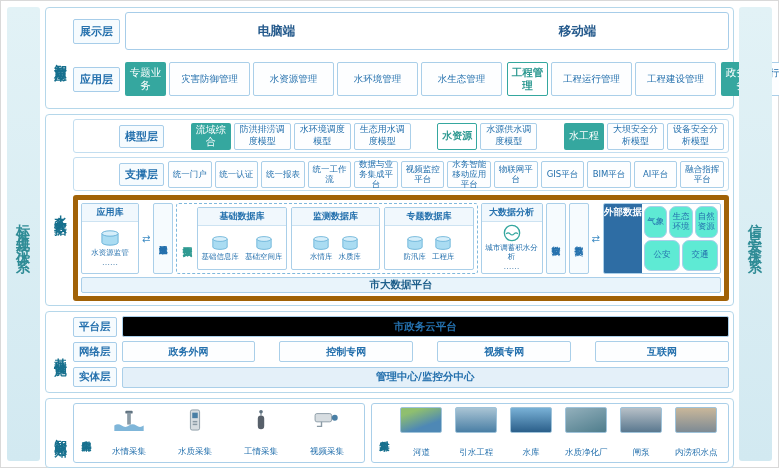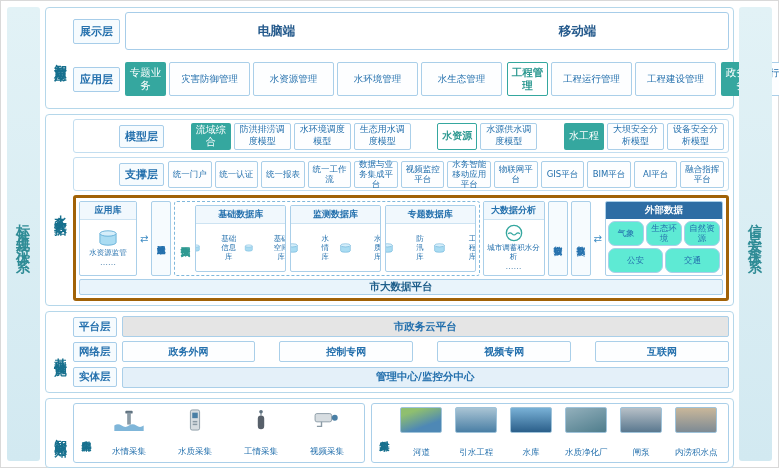--- a/index.html
+++ b/index.html
@@ -37,54 +37,54 @@
 
   
   .subrow { border:1px solid #c3def0; border-radius:3px; padding:2px 4px; display:flex; align-items:center; gap:4px; height:34px; }
   .subrow .layer-tag { padding:3px 5px;margin-left:41px; }
   .m-item { width:57px; height:27px; font-size:9px; }
   .m-head { width:40px; height:27px; font-size:10px; }
   .support-items { flex:1; display:flex; gap:3px; }
   .s-item { flex:1; height:27px; border:1px solid #aacfe9; color:#2470ad; background:#fdfeff; font-size:8.5px; line-height:1.2;
             display:flex; align-items:center; justify-content:center; text-align:center; padding:1px; border-radius:2px; }
 
-  .data-panel { flex:1; border:3px solid #a16207; border-radius:3px; padding:3px; display:flex; flex-direction:column; gap:3px; min-height:0; }
+  .data-panel { flex:1; border:5px solid #a16207; border-radius:3px; padding:3px; display:flex; flex-direction:column; gap:3px; min-height:0; }
   .data-row { flex:1; display:flex; gap:3px; align-items:stretch; min-height:0; }
   .dbox { border:1px solid #aacfe9; border-radius:2px; background:#fff; display:flex; flex-direction:column; overflow:hidden; }
   .dbox-head { color:#2470ad; font-weight:bold; font-size:9px; text-align:center; padding:2px 1px; background:#f1f8fd; border-bottom:1px solid #cde3f2; }
   .dbox-body { flex:1; display:flex; flex-direction:column; align-items:center; justify-content:center; gap:1px; padding:1px; }
   .appdb { width:58px; flex:0 0 58px; }
   .tinytxt { font-size:7.5px; color:#2470ad; text-align:center; line-height:1.2; }
   .dots { font-size:8px; color:#5c8db5; }
   .arrow { align-self:center; color:#3f8cc4; font-size:10px; flex:0 0 auto; }
   .vcol { flex:0 0 20px; width:20px; border:1px solid #aacfe9; border-radius:2px; background:#f6fbfe; color:#2470ad;
           writing-mode:vertical-rl; text-orientation:upright; display:flex; align-items:center; justify-content:center;
           font-size:9px; line-height:1; padding:2px 0; text-align:center; }
   .vcol.clean { font-size:8.5px; }
   .lake { flex:1; min-width:0; border:1.5px dashed #7fb8dc; border-radius:3px; display:flex; gap:4px; padding:3px; }
   .lake-label { flex:0 0 13px; writing-mode:vertical-rl; text-orientation:upright; color:#2f9a92; font-weight:bold;
                 font-size:9.5px; display:flex; align-items:center; justify-content:center; }
   .lake-db { flex:1; min-width:0; }
   .cyl-row { display:flex; gap:6px; align-items:flex-end; justify-content:center; }
-  .cyl-item { display:flex; flex-direction:row; align-items:center; gap:19px; }
+  .cyl-item { display:flex; flex-direction:column; align-items:center; gap:1px; }
   .analysis { width:62px; flex:0 0 62px; }
-  .external { width:118px; flex:0 0 118px; border:1px solid #aacfe9; border-radius:2px; display:flex; flex-direction:column; overflow:hidden; }
+  .external { width:118px; flex:0 0 118px; border:1px solid #aacfe9; border-radius:2px; display:flex; overflow:hidden; }
   .ext-head { background:#2e6da4; color:#fff; font-size:9.5px; font-weight:bold; text-align:center; padding:2px 0; }
   .ext-body { flex:1; display:flex; flex-direction:column; gap:2px; padding:2px; }
   .ext-r { display:flex; gap:2px; flex:1; }
   .ext-cell { flex:1; border:1px solid #aacfe9; border-radius:7px; color:#2470ad; font-size:8.5px; line-height:1.15;
               display:flex; align-items:center; justify-content:center; text-align:center; padding:1px; background:#5eead4; }
   .city-bar { height:16px; flex:0 0 16px; background:#e9f4fb; border:1px solid #aacfe9; border-radius:2px; color:#1f5f8b;
               font-weight:bold; font-size:10.5px; display:flex; align-items:center; justify-content:center; }
 
   
   .infra-row { display:flex; align-items:center; gap:5px; height:22px; }
   .infra-row .layer-tag { padding:2px 5px; font-size:10.5px; }
   .wide-bar { flex:1; height:21px; border:1px solid #aacfe9; border-radius:2px; color:#2470ad; font-weight:bold; font-size:10.5px;
-              display:flex; align-items:center; justify-content:center; background:#e5e5e5; }
+              display:flex; align-items:center; justify-content:center; background:#000000; }
   .wide-bar.tint { background:#e4f0f9; }
   .net-items { flex:1; display:flex; gap:24px; }
   .net-item { flex:1; height:21px; border:1px solid #aacfe9; border-radius:2px; color:#2470ad; font-weight:bold; font-size:10px;
               display:flex; align-items:center; justify-content:center; background:#fdfeff; }
 
   
   .sense-body { flex:1; display:flex; flex-direction:row; gap:6px; }
   .sense-box { border:1px solid #aacfe9; border-radius:3px; display:flex; gap:4px; padding:3px 5px; align-items:center; }
   .sense-box.left { flex:0 0 292px; }
   .sense-box.right { flex:1; min-width:0; }

